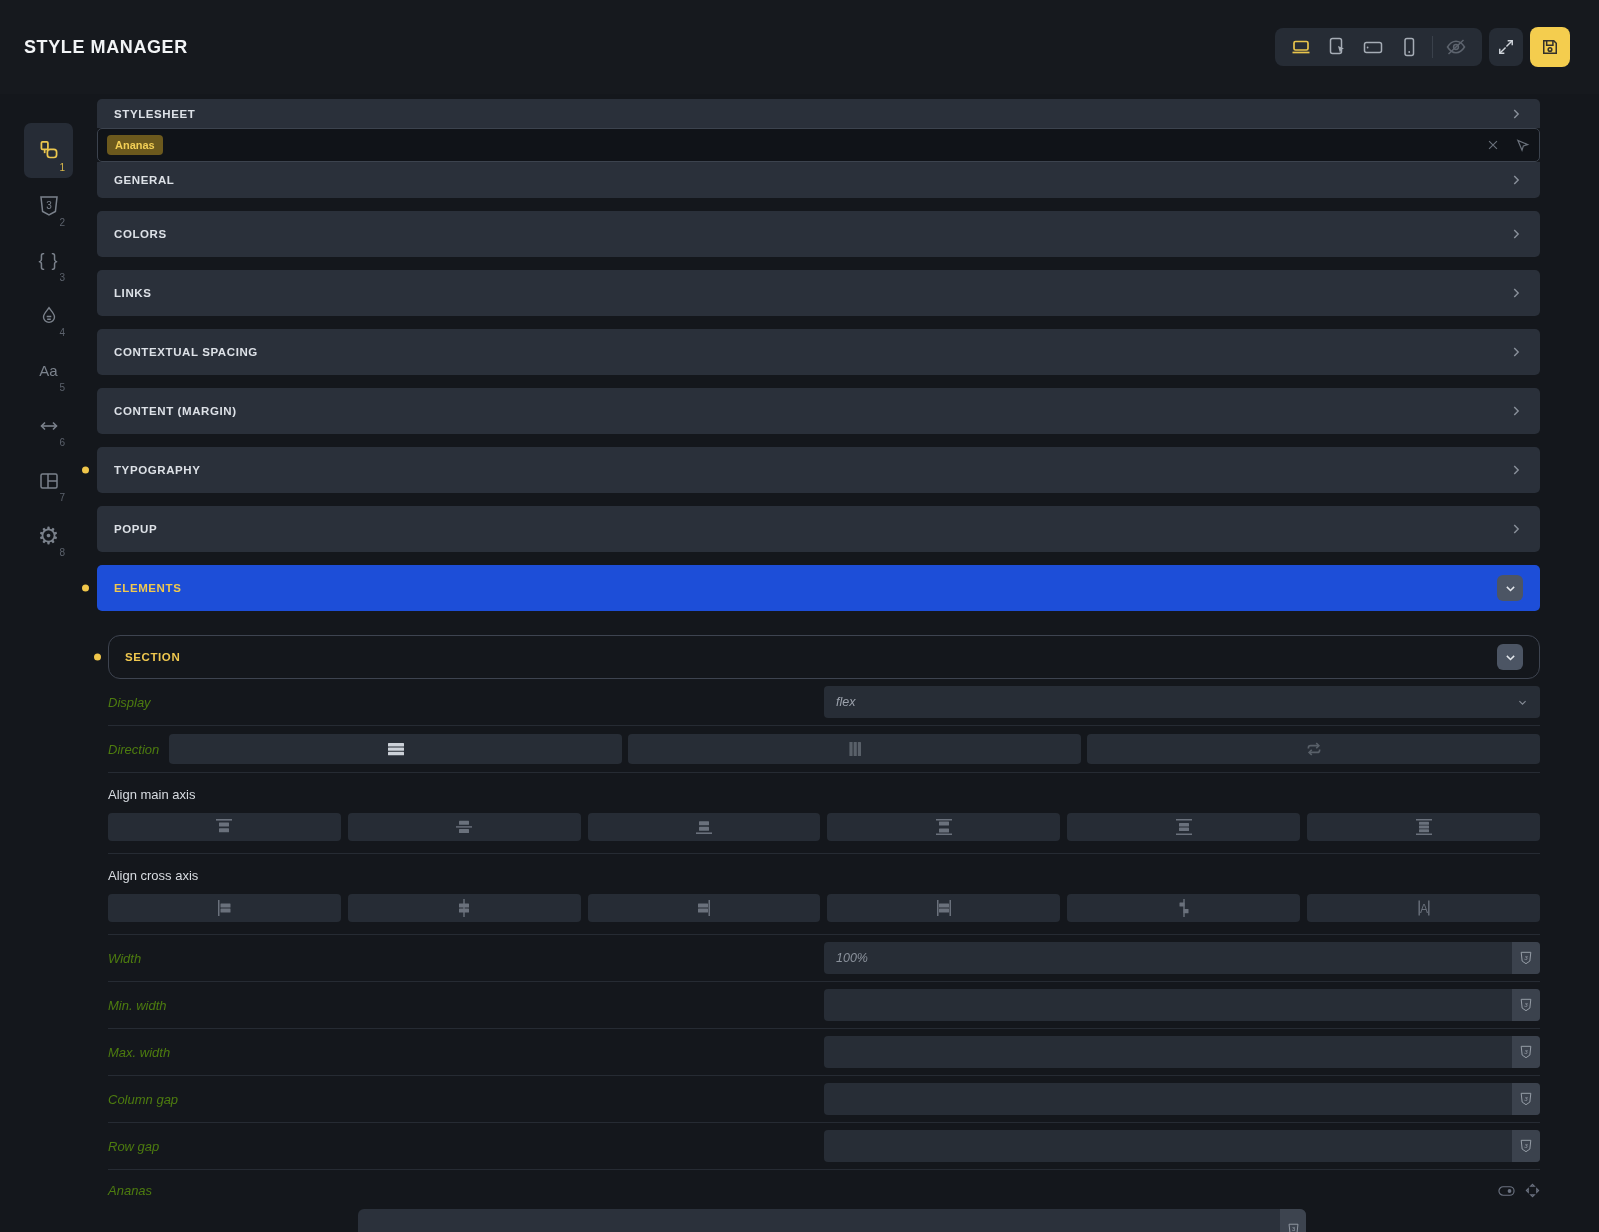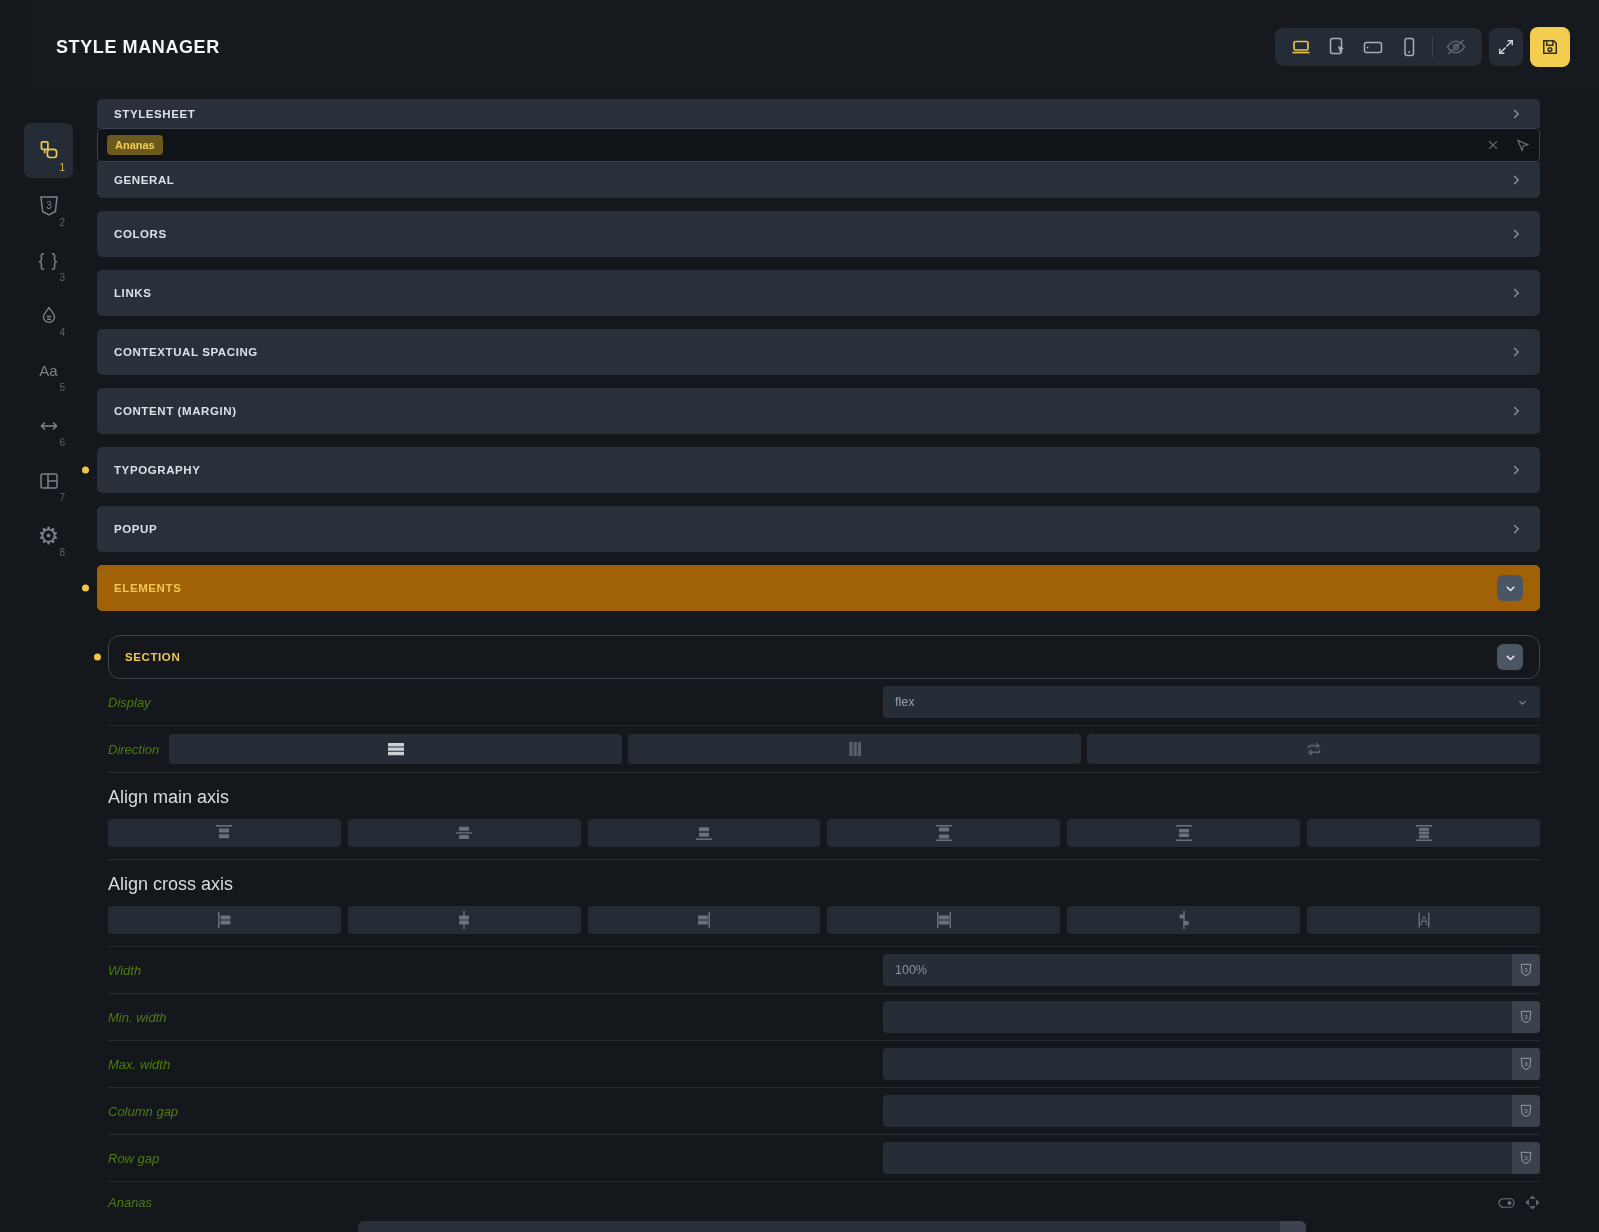--- a/index.html
+++ b/index.html
@@ -7,21 +7,21 @@
   body {
     background:#14171c;
     font-family:"Liberation Sans", sans-serif;
     color:#e2e6ea;
     overflow:hidden;
     position:relative;
   }
   svg { display:block; }
 
   
-  .header { height:94px; display:flex; align-items:center; padding:0 29px 0 24px; background:#16191e;margin-left:32px; }
+  .header { height:94px; display:flex; align-items:center; padding:0 29px 0 24px; background:#16191e; }
   .app-title { font-size:18px; font-weight:bold; letter-spacing:.6px; color:#f2f4f6; }
   .toolbar { margin-left:auto; display:flex; align-items:center; gap:7px; }
   .device-group { background:#262c35; border-radius:8px; height:38px; display:flex; align-items:center; padding:0 8px; }
   .tool-btn { width:36px; height:34px; display:flex; align-items:center; justify-content:center; color:#a6adb6; border-radius:6px; }
   .tool-btn.active { color:#e8c44c; }
   .tool-btn.dim { color:#5d646e; }
   .v-divider { width:1px; height:22px; background:#3a414b; margin:0 5px; }
   .square-btn { width:34px; height:38px; background:#262c35; border-radius:8px; display:flex; align-items:center; justify-content:center; color:#cfd4da; }
   .save-btn { width:40px; height:40px; background:#f4cd4e; border-radius:8px; display:flex; align-items:center; justify-content:center; color:#33302a; }
 
@@ -42,42 +42,42 @@
   .mini-row { background:#2a303a; display:flex; align-items:center; padding:0 17px; }
   .mini-row.top { height:29px; border-radius:5px 5px 0 0; }
   .mini-row.bottom { height:36px; border-radius:0 0 5px 5px; }
   .tag-row { height:34px; background:#101318; border:1px solid #3c434e; border-radius:5px; display:flex; align-items:center; padding:12px 9px; }
   .tag { background:#6c591d; color:#f2ce55; font-size:11px; font-weight:bold; padding:4px 8px; border-radius:4px; }
   .tag-icons { margin-left:auto; display:flex; align-items:center; gap:15px; color:#6a717b; }
 
   .acc-label { font-size:11.5px; font-weight:bold; letter-spacing:.6px; color:#dde1e7; }
   .chev-right { margin-left:auto; color:#8a919b; }
   .acc-row { height:46px; background:#2a303a; border-radius:5px; margin-top:13px; display:flex; align-items:center; padding:0 17px; position:relative; }
-  .acc-row.active { background:#a16207; }
+  .acc-row.active { background:#1d4ed8; }
   .acc-row.active .acc-label { color:#f0c84f; }
   .dot { position:absolute; left:-8px; top:50%; transform:translate(-100%,-50%); width:7px; height:7px; border-radius:50%; background:#f0c64a; }
   .chev-btn { margin-left:auto; width:26px; height:26px; background:#4c5564; border-radius:6px; display:flex; align-items:center; justify-content:center; color:#e3e7ec; }
 
   .section-box { margin:24px 0 0 11px; border:1px solid #3e4450; border-radius:12px; height:44px; display:flex; align-items:center; padding:0 16px; position:relative; }
   .section-box .acc-label { color:#f0c84f; }
 
   
   .props { margin-left:11px; }
   .prop-row { display:flex; align-items:center; min-height:47px; border-bottom:1px solid #262b33; }
   .prop-label { font-size:13px; color:#4d7c0f;font-style:italic; }
-  .prop-value { margin-left:auto; width:657px; }
+  .prop-value { margin-left:auto; width:716px;font-style:italic; }
   .select { height:32px; background:#272d36; border-radius:4px; display:flex; align-items:center; padding:0 12px; color:#9ba1ab; font-size:12.5px; }
   .select .sel-chev { margin-left:auto; color:#868d97; }
 
   .dir-btns { flex:1; display:flex; gap:6px; margin-left:10px; }
   .seg { flex:1; height:30px; background:#272d36; border-radius:4px; display:flex; align-items:center; justify-content:center; color:#596069; }
   .seg.on { color:#ccd1d8; }
 
   .align-block { padding:8px 0 12px; border-bottom:1px solid #262b33; }
-  .align-label { font-size:18px; color:#d8dce1; margin:6px 0 11px; }
+  .align-label { font-size:13px; color:#d8dce1; margin:6px 0 11px; }
   .align-btns { display:flex; gap:7px; }
   .align-btn { flex:1; height:28px; background:#262c35; border-radius:4px; display:flex; align-items:center; justify-content:center; color:#6a717c; }
 
   .input { height:32px; background:#272d36; border-radius:4px; display:flex; align-items:center; overflow:hidden; }
   .input-text { flex:1; padding:0 12px; color:#8b929c; font-size:12.5px; }
   .unit-btn { width:28px; height:32px; background:#3b424d; display:flex; align-items:center; justify-content:center; color:#9aa1ab; flex-shrink:0; }
 
   .margin-row { padding-top:13px; }
   .margin-head { display:flex; align-items:center; }
   .margin-icons { margin-left:auto; display:flex; align-items:center; gap:10px; color:#6b7280; }

